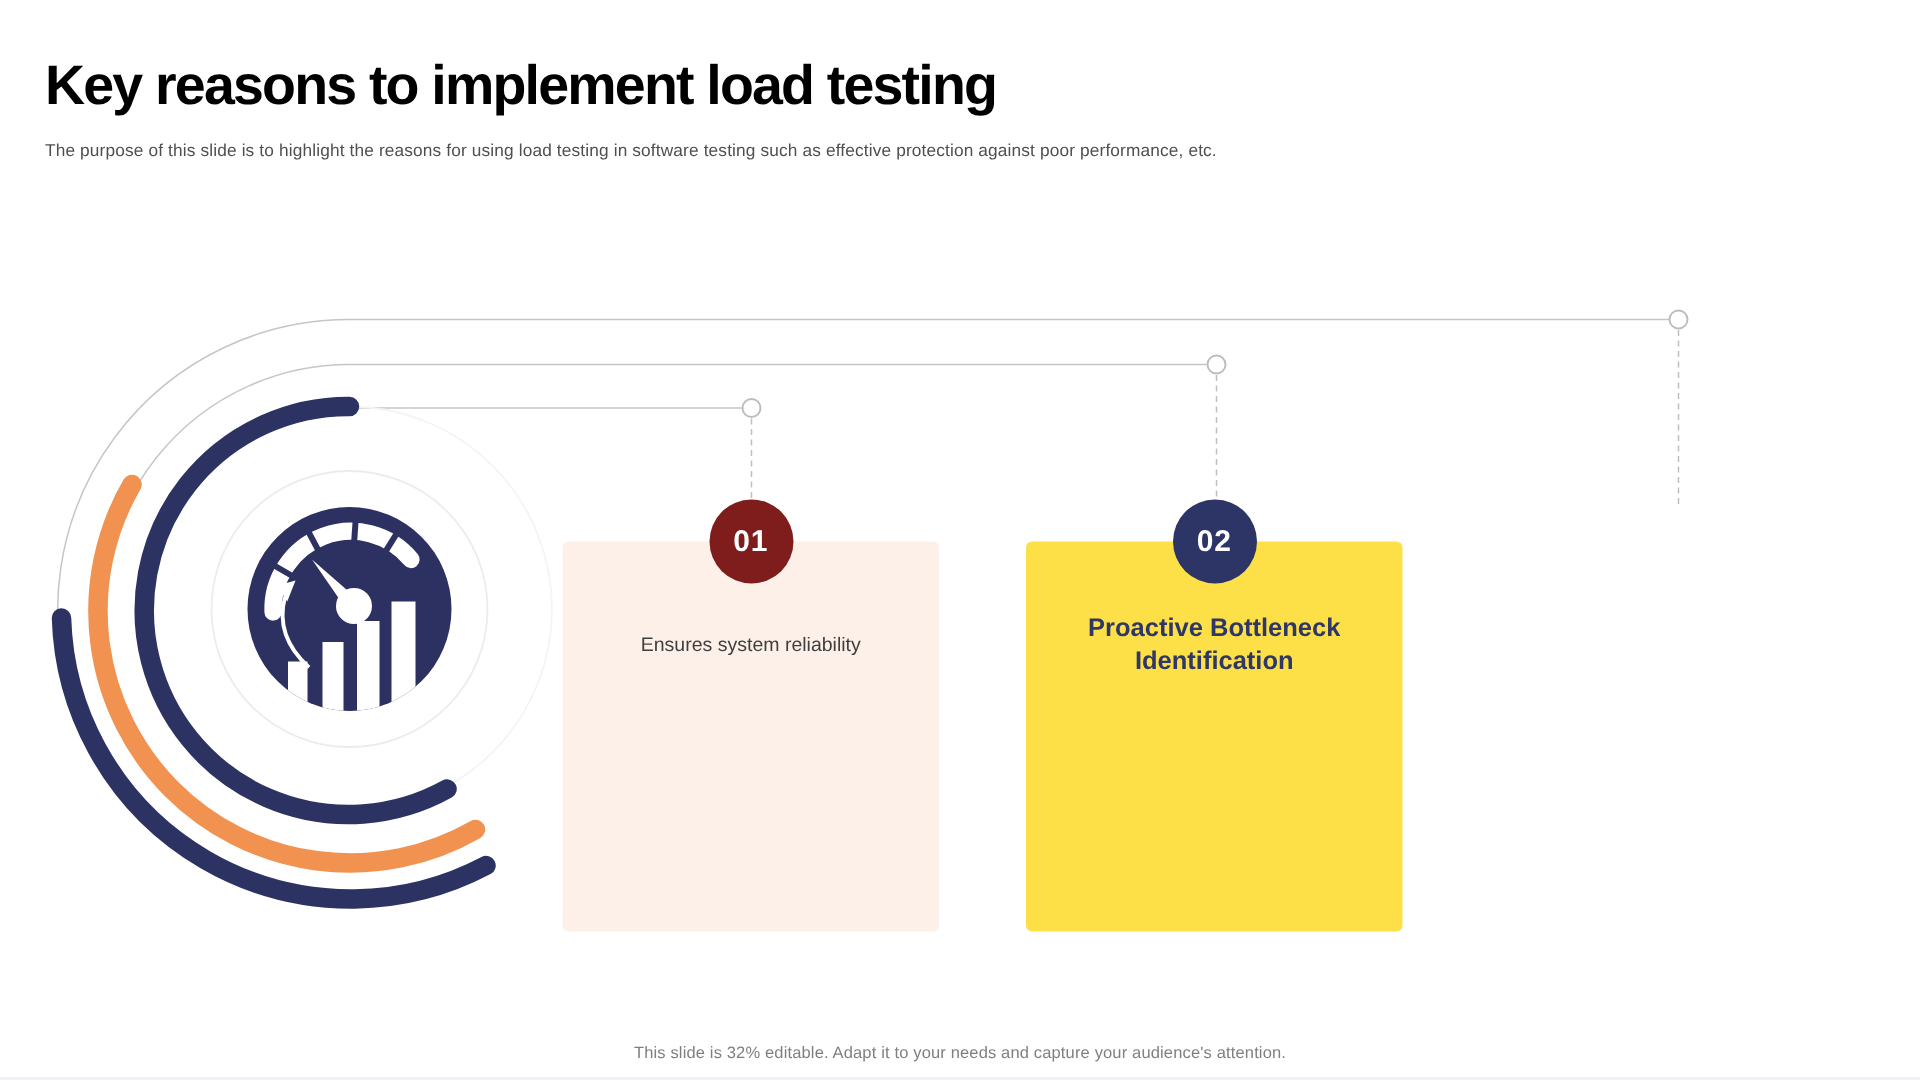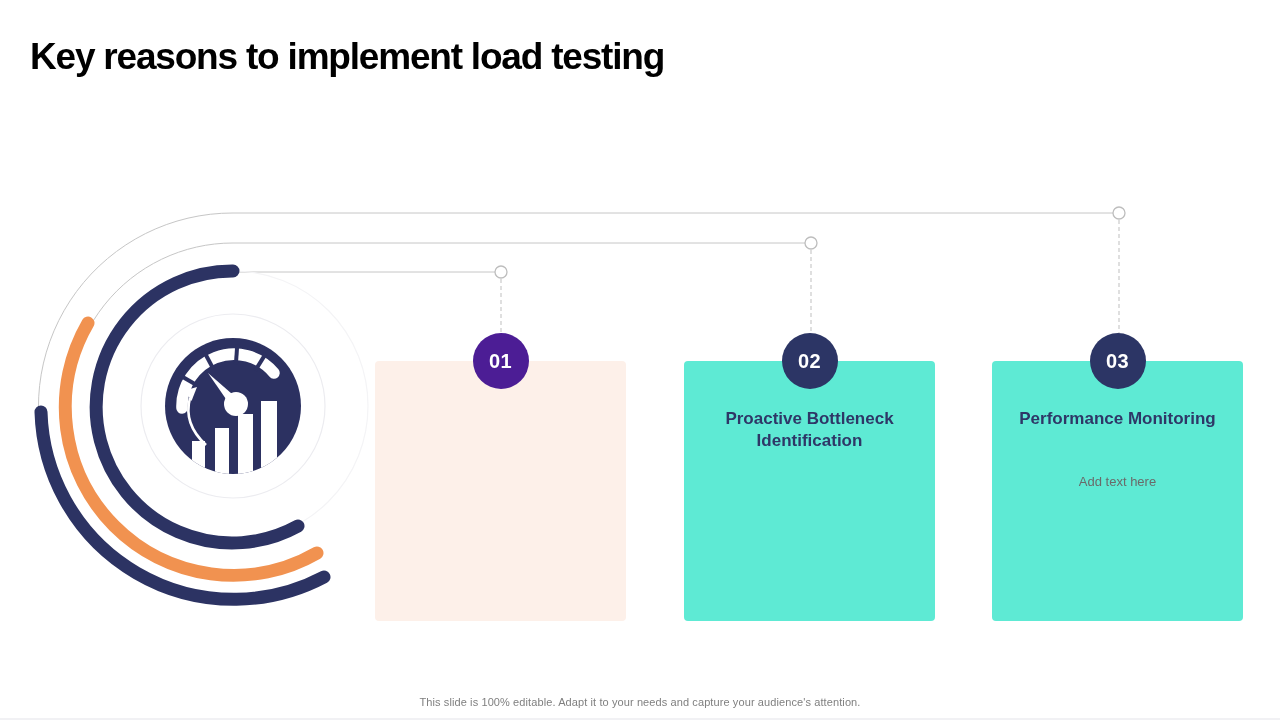--- a/index.html
+++ b/index.html
@@ -16,31 +16,31 @@
   .slide-subtitle{
     position:absolute;left:30px;top:95px;
     font-size:11.5px;color:#4f4f4f;letter-spacing:0.1px;white-space:nowrap;
   }
   .deco-svg{position:absolute;left:0;top:0;z-index:1;}
   .card{
     position:absolute;top:361px;width:251px;height:260px;border-radius:4px;
     z-index:2;text-align:center;box-sizing:border-box;padding:47px 15px 0 15px;
   }
   .card--peach{background:#fdf0e9;}
-  .card--gray{background:#5eead4;}
+  .card--gray{background:#fde047;}
   .card1{left:375px;}
   .card2{left:684px;}
   .card3{left:992px;}
   .badge{
     position:absolute;top:-28px;left:50%;transform:translateX(-50%);
     width:56px;height:56px;border-radius:50%;
     display:flex;align-items:center;justify-content:center;
     color:#ffffff;font-size:20px;font-weight:700;letter-spacing:0.5px;
   }
-  .badge--orange{background:#4c1d95;}
+  .badge--orange{background:#7f1d1d;}
   .badge--navy{background:#2c3565;}
   .card-title{
     font-size:17px;font-weight:700;line-height:1.28;white-space:pre-line;
     min-height:52px;
   }
   .card-title--orange{color:#ee9052;}
   .card-title--navy{color:#2e3767;text-align:center;}
   .card-body{
     margin-top:13px;font-size:13px;color:#3f3f3f;line-height:1.4;
     white-space:pre-line;
@@ -51,20 +51,21 @@
     font-size:11px;color:#7f7f7f;letter-spacing:0.1px;
   }
   .bottom-edge{position:absolute;left:0;right:0;bottom:0;height:2px;background:#f1f1f4;}
 </style>
 </head>
 <body>
 
 <div class="slide">
 
   <div class="slide-title">Key reasons to implement load testing</div>
+  <div class="slide-subtitle">The purpose of this slide is to highlight the reasons for using load testing in software testing such as effective protection against poor performance, etc.</div>
 
   <svg class="deco-svg" width="1280" height="720" viewBox="0 0 1280 720">
     <defs>
       <clipPath id="iconClip">
           <circle cx="233" cy="406" r="68"></circle>
         </clipPath>
     </defs>
 
     <path d="M 1119 213 L 233 213 A 194 194 0 0 0 47 464" fill="none" stroke="#c6c6c6" stroke-width="1"></path>
     <path d="M 811 243 L 233 243 A 164 164 0 0 0 73 444" fill="none" stroke="#c6c6c6" stroke-width="1"></path>
@@ -112,33 +113,27 @@
       <circle cx="501" cy="272" r="6"></circle>
       <circle cx="811" cy="243" r="6"></circle>
       <circle cx="1119" cy="213" r="6"></circle>
     </g>
   </svg>
 
   <div class="card card1 card--peach">
     <div class="badge badge--orange">
       <span>01</span>
     </div>
+    <div class="card-body">Ensures system reliability</div>
   </div>
 
   <div class="card card2 card--gray">
     <div class="badge badge--navy">
       <span>02</span>
     </div>
     <div class="card-title card-title--navy">Proactive Bottleneck
 Identification</div>
   </div>
 
-  <div class="card card3 card--gray">
-    <div class="badge badge--navy">
-      <span>03</span>
-    </div>
-    <div class="card-title card-title--navy">Performance Monitoring</div>
-    <div class="card-body card-body--placeholder">Add text here</div>
-  </div>
 
-  <div class="slide-footer">This slide is 100% editable. Adapt it to your needs and capture your audience's attention.</div>
+  <div class="slide-footer">This slide is 32% editable. Adapt it to your needs and capture your audience's attention.</div>
   <div class="bottom-edge"></div>
 </div>
 
 </body></html>

